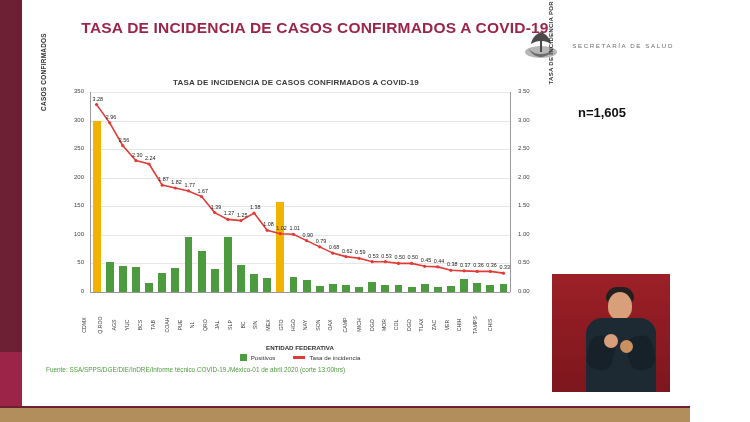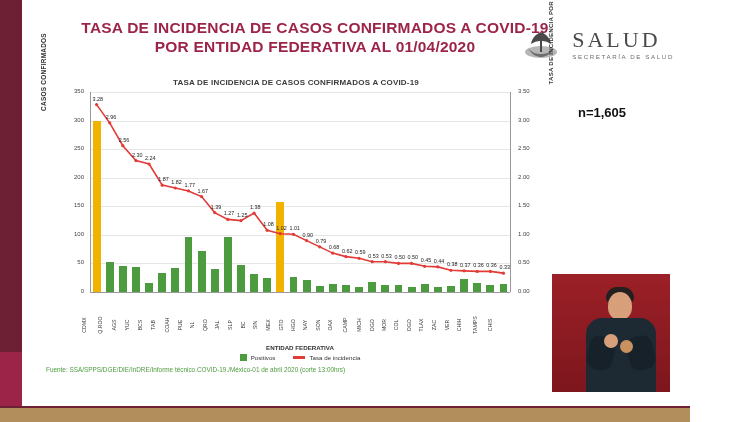--- a/index.html
+++ b/index.html
@@ -97,33 +97,31 @@
 </head>
 <body>
 
 <div id="stage">
 
   <div class="left-band"></div>
   <div class="left-band-bottom"></div>
 
   <div class="title-wrap">
     <div class="title-line">TASA DE INCIDENCIA DE CASOS CONFIRMADOS A COVID-19</div>
-    <div class="title-line">POR ENTIDAD FEDERATIVA AL 01/04/2020</div>
   </div>
 
   <div class="logo-block">
     <span class="eagle">
       <svg width="46" height="46" viewBox="0 0 46 46">
         <ellipse cx="23" cy="30" rx="16" ry="6" fill="#6d6d6d" opacity="0.5"></ellipse>
         <path d="M23 10 C18 12 14 16 13 22 C16 20 19 19 22 19 L22 30 L24 30 L24 19 C27 19 30 20 33 22 C32 16 28 12 23 10 Z" fill="#4a4a4a"></path>
         <path d="M10 26 C14 33 19 35 23 35 C27 35 32 33 36 26 C32 31 27 32 23 32 C19 32 14 31 10 26 Z" fill="#6d6d6d"></path>
       </svg>
     </span>
     <span class="salud-text">
-      <div class="salud-main">SALUD</div>
       <div class="salud-sub">SECRETARÍA DE SALUD</div>
     </span>
   </div>
 
   <div class="ntotal">n=1,605</div>
 
   <div class="chart-card">
     <div class="chart-title">TASA DE INCIDENCIA DE CASOS CONFIRMADOS A COVID-19</div>
 
     <div class="ylab-left">CASOS CONFIRMADOS</div>

